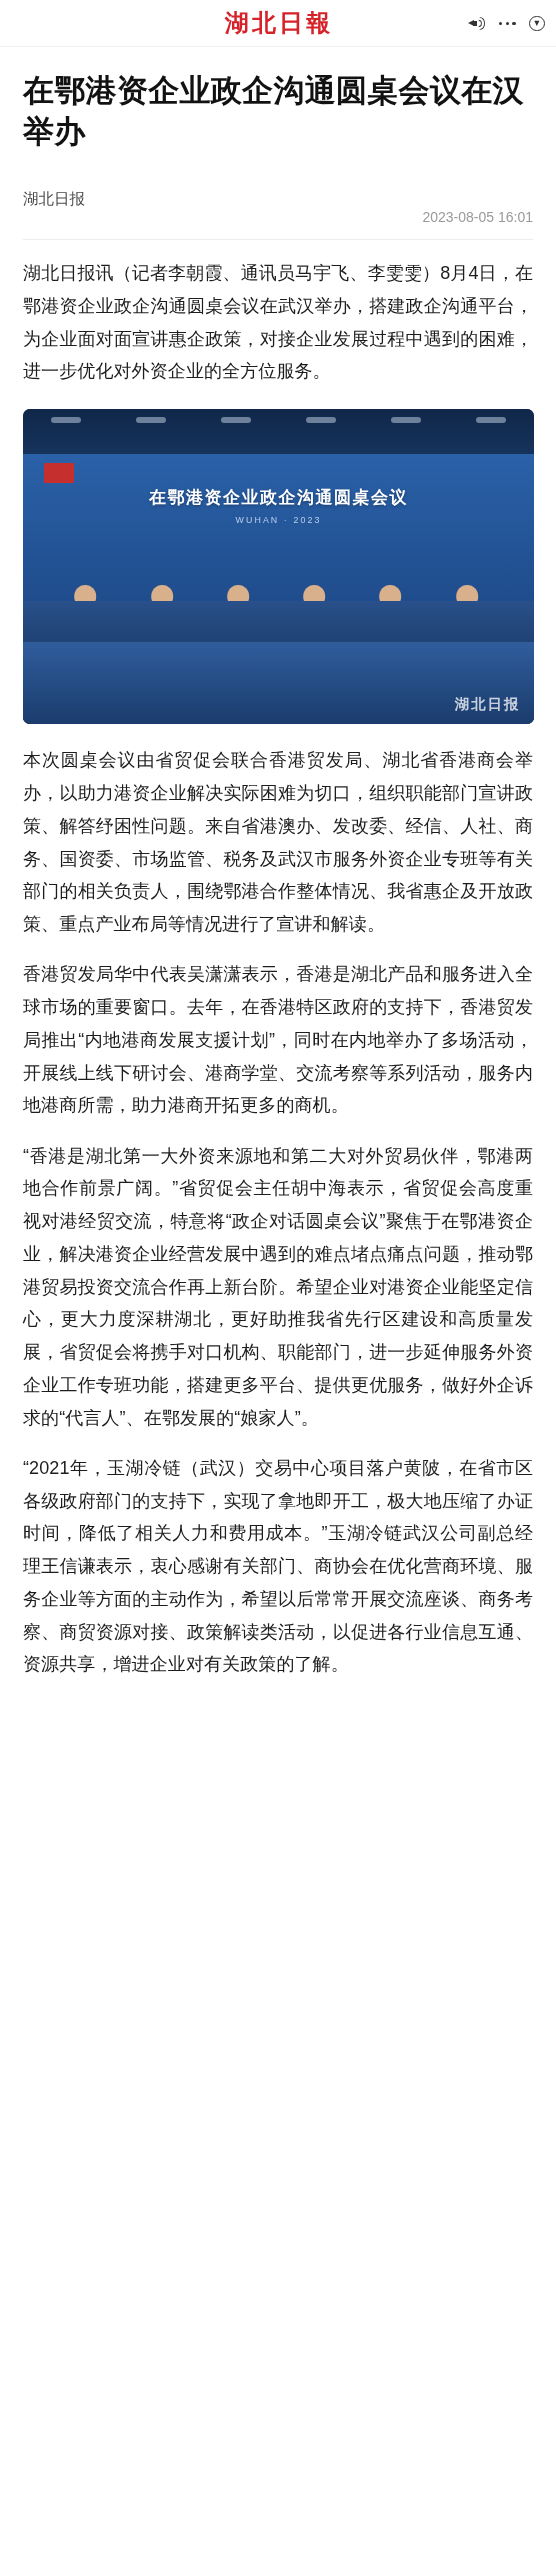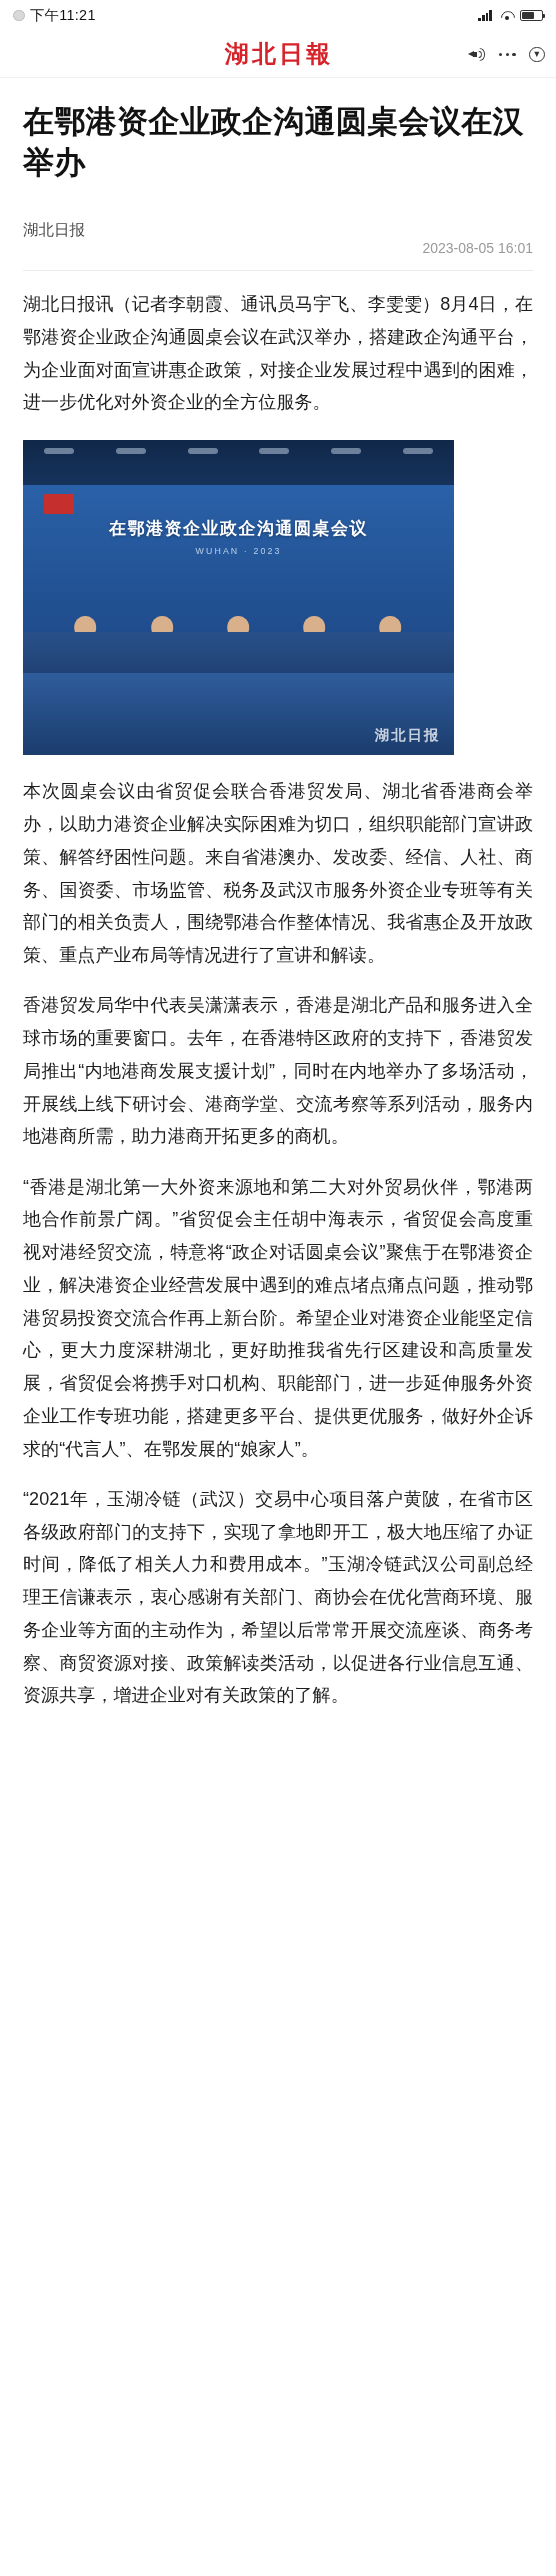--- a/index.html
+++ b/index.html
@@ -227,27 +227,27 @@
     line-height: 1.82;
     color: #1d1d1d;
     margin: 0 0 17.5px 0;
     text-align: justify;
     letter-spacing: 0.1px;
   }
   .para.lead { margin-bottom: 20.6px; }
 
   
   .photo {
-    width: 431px;
+    width: 511px;
     height: 315px;
     margin: 5.2px 0 20.6px 0;
     position: relative;
     overflow: hidden;
     background: linear-gradient(#1d3c6e, #2b5897 55%, #24456f);
-    border-radius: 1px;
+    border-radius: 7px;
   }
   .photo .ceiling {
     position: absolute;
     left: 0; right: 0; top: 0;
     height: 45px;
     background: linear-gradient(#0f2banything, #14294c);
     background: linear-gradient(#102749, #16335c);
   }
   .photo .ceil-lights {
     position: absolute;
@@ -344,39 +344,20 @@
     letter-spacing: 2.1px;
   }
 
   .bottom-pad { height: 31px; }
 </style>
 </head>
 <body>
 
 <div class="page">
 
-  <div class="statusbar">
-    <div class="time">
-      <span class="sb-cam"></span>
-      <span>下午11:21</span>
-    </div>
-    <div class="spacer"></div>
-    <div class="right">
-      <span class="sig">
-          <i></i>
-          <i></i>
-          <i></i>
-          <i></i>
-        </span>
-      <span class="wifi"></span>
-      <span class="batt">
-          <i></i>
-        </span>
-    </div>
-  </div>
 
   <div class="masthead">
     <div class="logo-img">
       <span class="logo-char">湖</span>
       <span class="logo-char">北</span>
       <span class="logo-char">日</span>
       <span class="logo-char">報</span>
     </div>
     <div class="mast-right">
       <span class="sound-icon">

